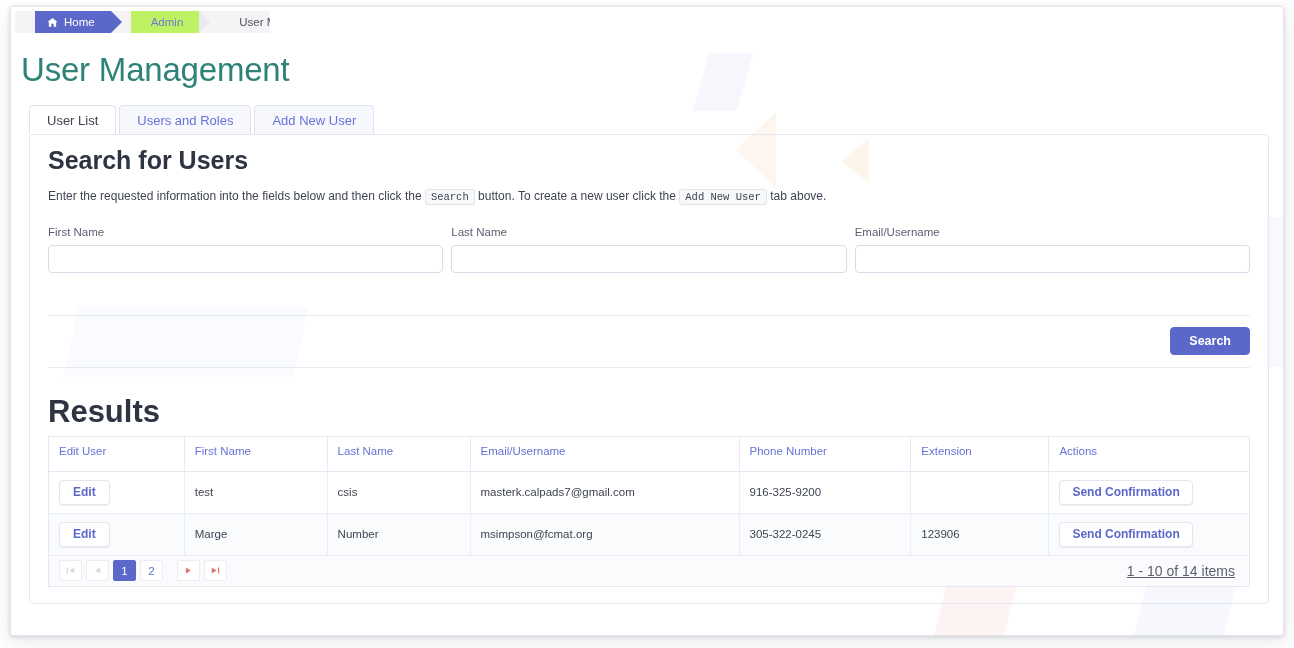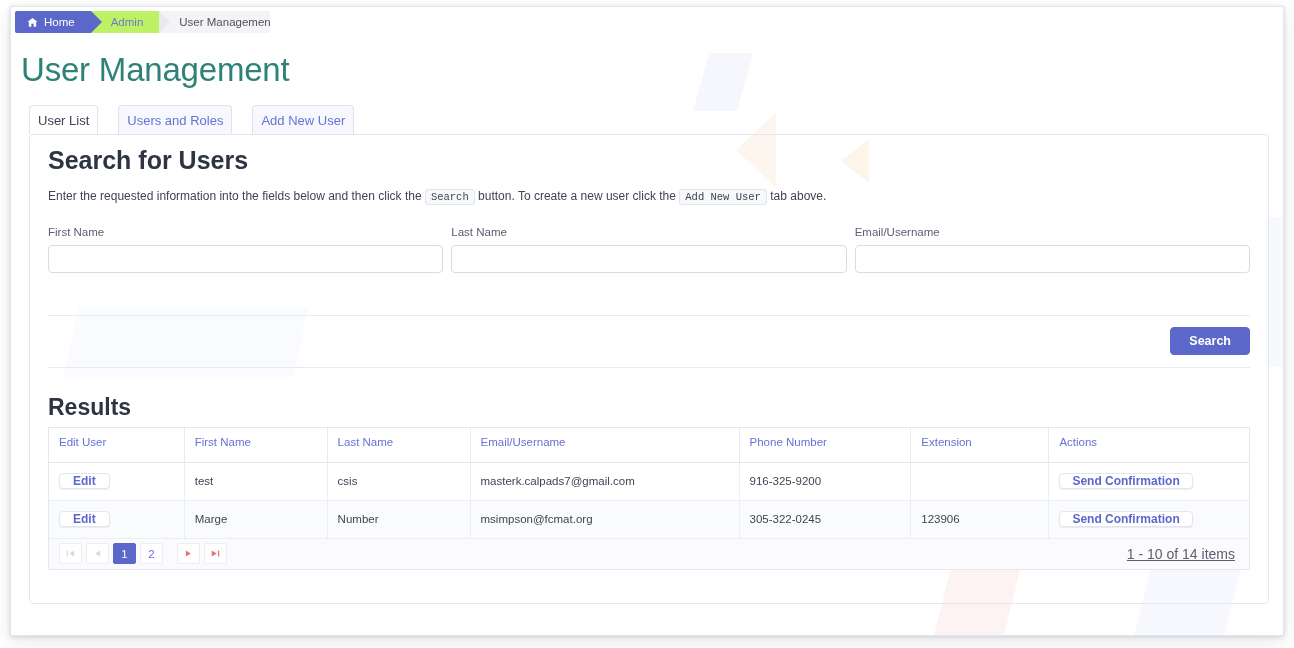--- a/index.html
+++ b/index.html
@@ -78,20 +78,21 @@
     background: #f4f4f6;
     border-radius: 2px;
     overflow: hidden;
   }
   .crumb {
     display: flex; align-items: center;
     height: 22px;
     position: relative;
     padding: 0 16px 0 14px;
     white-space: nowrap;
+    margin-left: 20px;
   }
   .crumb-home {
     background: #5b68ca;
     color: #ffffff;
     padding-left: 12px; padding-right: 16px;
     font-weight: 400;
   }
   .crumb-home::after {
     content: "";
     position: absolute; right: -11px; top: 0;
@@ -135,26 +136,26 @@
   
   .tabs {
     position: relative; z-index: 3;
     display: flex; align-items: flex-end;
     margin: 16px 0 0 18px;
     height: 29px;
   }
   .tab {
     height: 29px;
     display: flex; align-items: center;
-    padding: 0 8px;
+    padding: 0 17px;
     font-size: 13px;
     border: 1px solid #dfe3f0;
     border-bottom: none;
     border-radius: 4px 4px 0 0;
-    margin-right: 20px;
+    margin-right: 3px;
     background: #f7f8fd;
     color: #6672d4;
     cursor: pointer;
   }
   .tab.active {
     background: #ffffff;
     color: #3f4352;
     border-color: #dfe3f0;
     position: relative;
     z-index: 2;
@@ -243,21 +244,21 @@
     font-size: 12.5px;
     font-weight: 700;
     padding: 0 18px;
     height: 28px;
     cursor: pointer;
     font-family: "Liberation Sans", sans-serif;
   }
 
   
   .results-title {
-    font-size: 23px;
+    font-size: 31px;
     font-weight: 700;
     color: #2f3443;
     margin: 26px 0 6px 0;
   }
   .results-sub {
     font-size: 11.5px;
     color: #3f4453;
     margin-bottom: 12px;
   }
 
@@ -294,21 +295,21 @@
   tr.alt td { background: #fafbfd; }
 
   .btn-light {
     background: #ffffff;
     border: 1px solid #e3e6ef;
     border-radius: 4px;
     color: #5b68ca;
     font-size: 12px;
     font-weight: 700;
     padding: 0 12px;
-    height: 16px;
+    height: 25px;
     cursor: pointer;
     box-shadow: 0 1px 1px rgba(40,45,70,0.08);
     font-family: "Liberation Sans", sans-serif;
   }
   .btn-edit { padding: 0 13px; }
 
   
   .pager {
     display: flex; align-items: center;
     justify-content: space-between;

